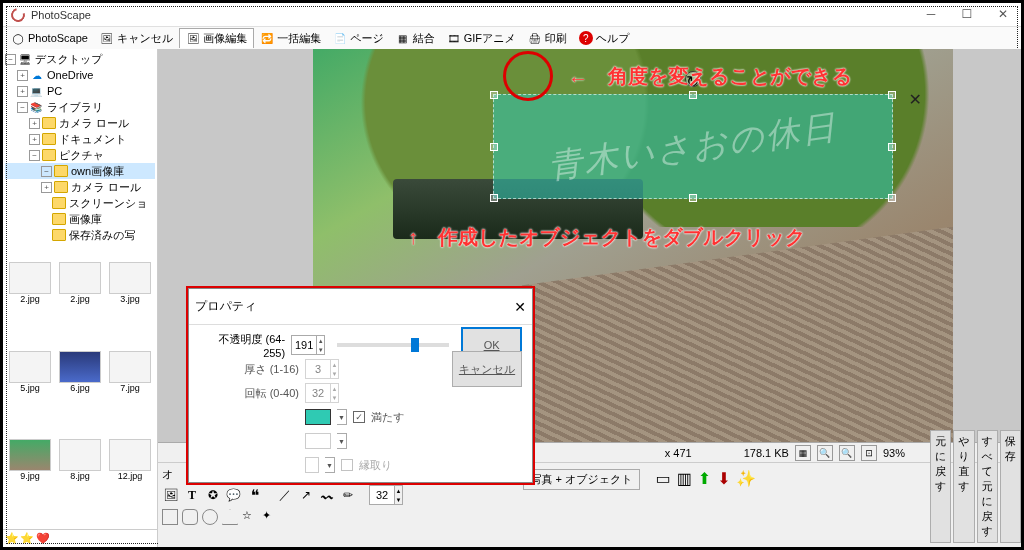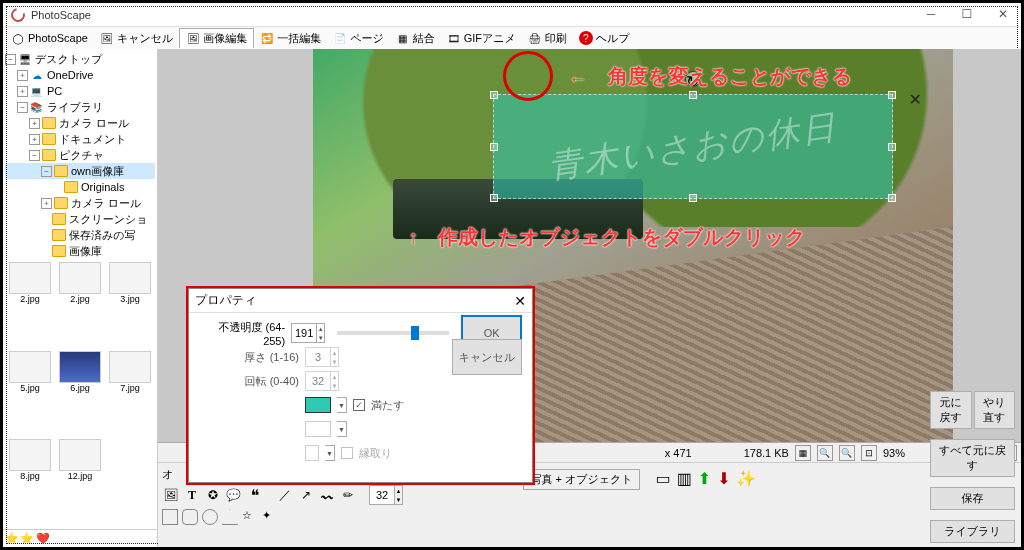--- a/index.html
+++ b/index.html
@@ -53,39 +53,39 @@
 .zbtn { width: 16px; height: 16px; border: 1px solid #999; display: inline-flex; align-items: center; justify-content: center; font-size: 9px; }
 
 .toolarea { display: flex; height: 85px; }
 .toolleft { width: 340px; padding: 4px; font-size: 11px; }
 .objtabs { display: flex; gap: 8px; font-size: 11px; margin-bottom: 3px; }
 .toolicons { display: flex; gap: 3px; align-items: center; }
 .toolicons .ti { width: 18px; height: 18px; border: 0; display: flex; align-items: center; justify-content: center; font-size: 12px; }
 .shapes { display: flex; gap: 4px; margin-top: 4px; }
 .shapes .sh { width: 16px; height: 16px; }
 
-.rightbuttons { position: absolute; right: 6px; bottom: 4px; width: 85px; display: flex; flex-direction: column; gap: 10px; }
+.rightbuttons { position: absolute; right: 6px; bottom: 4px; width: 85px; display: flex; gap: 2px; }
 .rightbuttons .btn { border: 1px solid #adadad; background: #e1e1e1; font-size: 11px; padding: 3px 4px; text-align: center; }
 .undorow { display: flex; gap: 2px; }
 .undorow .btn { flex: 1; }
 
 
 .dialog { position: absolute; left: 185px; top: 285px; width: 345px; height: 195px; background: #fff; border: 1px solid #888; z-index: 10; }
-.dialog .dtitle { height: 24px; background: #fff; border-bottom: 1px solid #ddd; display: flex; align-items: center; padding: 0 6px; font-size: 12px; }
+.dialog .dtitle { height: 36px; background: #fff; border-bottom: 1px solid #ddd; display: flex; align-items: center; padding: 0 6px; font-size: 12px; }
 .dialog .dtitle .x { margin-left: auto; font-size: 14px; }
 .dialog .body { padding: 8px 10px; font-size: 11px; color: #555; }
 .drow { display: flex; align-items: center; height: 24px; gap: 6px; }
 .drow .lbl { width: 100px; text-align: right; }
 .numbox { width: 34px; height: 20px; border: 1px solid #aaa; display: flex; }
 .numbox input { width: 24px; border: none; font-size: 11px; text-align: center; }
 .numbox .spin { width: 10px; display: flex; flex-direction: column; }
 .numbox .spin div { flex: 1; border-left: 1px solid #aaa; font-size: 6px; display: flex; align-items: center; justify-content: center; }
 .slider { width: 130px; height: 4px; background: #ddd; position: relative; margin: 0 6px; }
 .slider .knob { position: absolute; top: -5px; width: 8px; height: 14px; background: #0078d7; }
-.dlgbtn { width: 70px; height: 36px; border: 1px solid #adadad; background: #e1e1e1; font-size: 11px; display: flex; align-items: center; justify-content: center; }
+.dlgbtn { width: 70px; height: 36px; border: 1px solid #adadad; background: #e1e1e1; font-size: 11px; display: flex; align-items: center; justify-content: center; text-decoration: underline; }
 .dlgbtn.primary { border: 2px solid #0078d7; }
 .swatch { width: 26px; height: 16px; background: #2fcab3; border: 1px solid #333; }
 .dd { width: 10px; border: 1px solid #aaa; border-left: none; height: 16px; font-size: 7px; display: flex; align-items: center; justify-content: center; }
 .chk { width: 12px; height: 12px; border: 1px solid #666; display: inline-flex; align-items: center; justify-content: center; font-size: 9px; }
 
 .redbox { position: absolute; border: 2px solid #d00; pointer-events: none; }
 .dottedborder { position:absolute; inset:3px; border:1px dotted #222; pointer-events:none; }
 </style>
 </head>
 <body>
@@ -186,58 +186,53 @@
           <span class="icn folder"></span>
           <span>ピクチャ</span>
         </div>
       <div class="row" style="background:#cde8ff">
           <span class="ind" style="width:36px"></span>
           <span class="exp">−</span>
           <span class="icn folder"></span>
           <span>own画像庫</span>
         </div>
       <div class="row">
-          <span class="ind" style="width:48px"></span>
-          <span class="ind" style="width:11px"></span>
-          <span class="icn folder"></span>
-          <span>Originals</span>
-        </div>
-      <div class="row">
           <span class="ind" style="width:36px"></span>
           <span class="exp">+</span>
           <span class="icn folder"></span>
           <span>カメラ ロール</span>
         </div>
       <div class="row">
           <span class="ind" style="width:36px"></span>
           <span class="ind" style="width:11px"></span>
           <span class="icn folder"></span>
           <span>スクリーンショ</span>
         </div>
       <div class="row">
           <span class="ind" style="width:36px"></span>
           <span class="ind" style="width:11px"></span>
           <span class="icn folder"></span>
-          <span>保存済みの写</span>
+          <span>画像庫</span>
         </div>
       <div class="row">
           <span class="ind" style="width:36px"></span>
           <span class="ind" style="width:11px"></span>
           <span class="icn folder"></span>
-          <span>画像庫</span>
+          <span>保存済みの写</span>
         </div>
 
     </div>
     <div class="thumbs">
       <div class="thumb"><div class="img"></div><span>2.jpg</span></div>
       <div class="thumb"><div class="img"></div><span>2.jpg</span></div>
       <div class="thumb"><div class="img"></div><span>3.jpg</span></div>
       <div class="thumb"><div class="img"></div><span>5.jpg</span></div>
       <div class="thumb"><div class="img" style="background:linear-gradient(#2a3a7a,#4a6aca)"></div><span>6.jpg</span></div>
       <div class="thumb"><div class="img"></div><span>7.jpg</span></div>
+      <div class="thumb"><div class="img" style="background:linear-gradient(#4a6,#9a866e)"></div><span>9.jpg</span></div>
       <div class="thumb"><div class="img"></div><span>8.jpg</span></div>
       <div class="thumb"><div class="img"></div><span>12.jpg</span></div>
     </div>
     <div class="starbar">
       <span>⭐</span>
       <span>⭐</span>
       <span>❤️</span>
     </div>
   </div>
 

